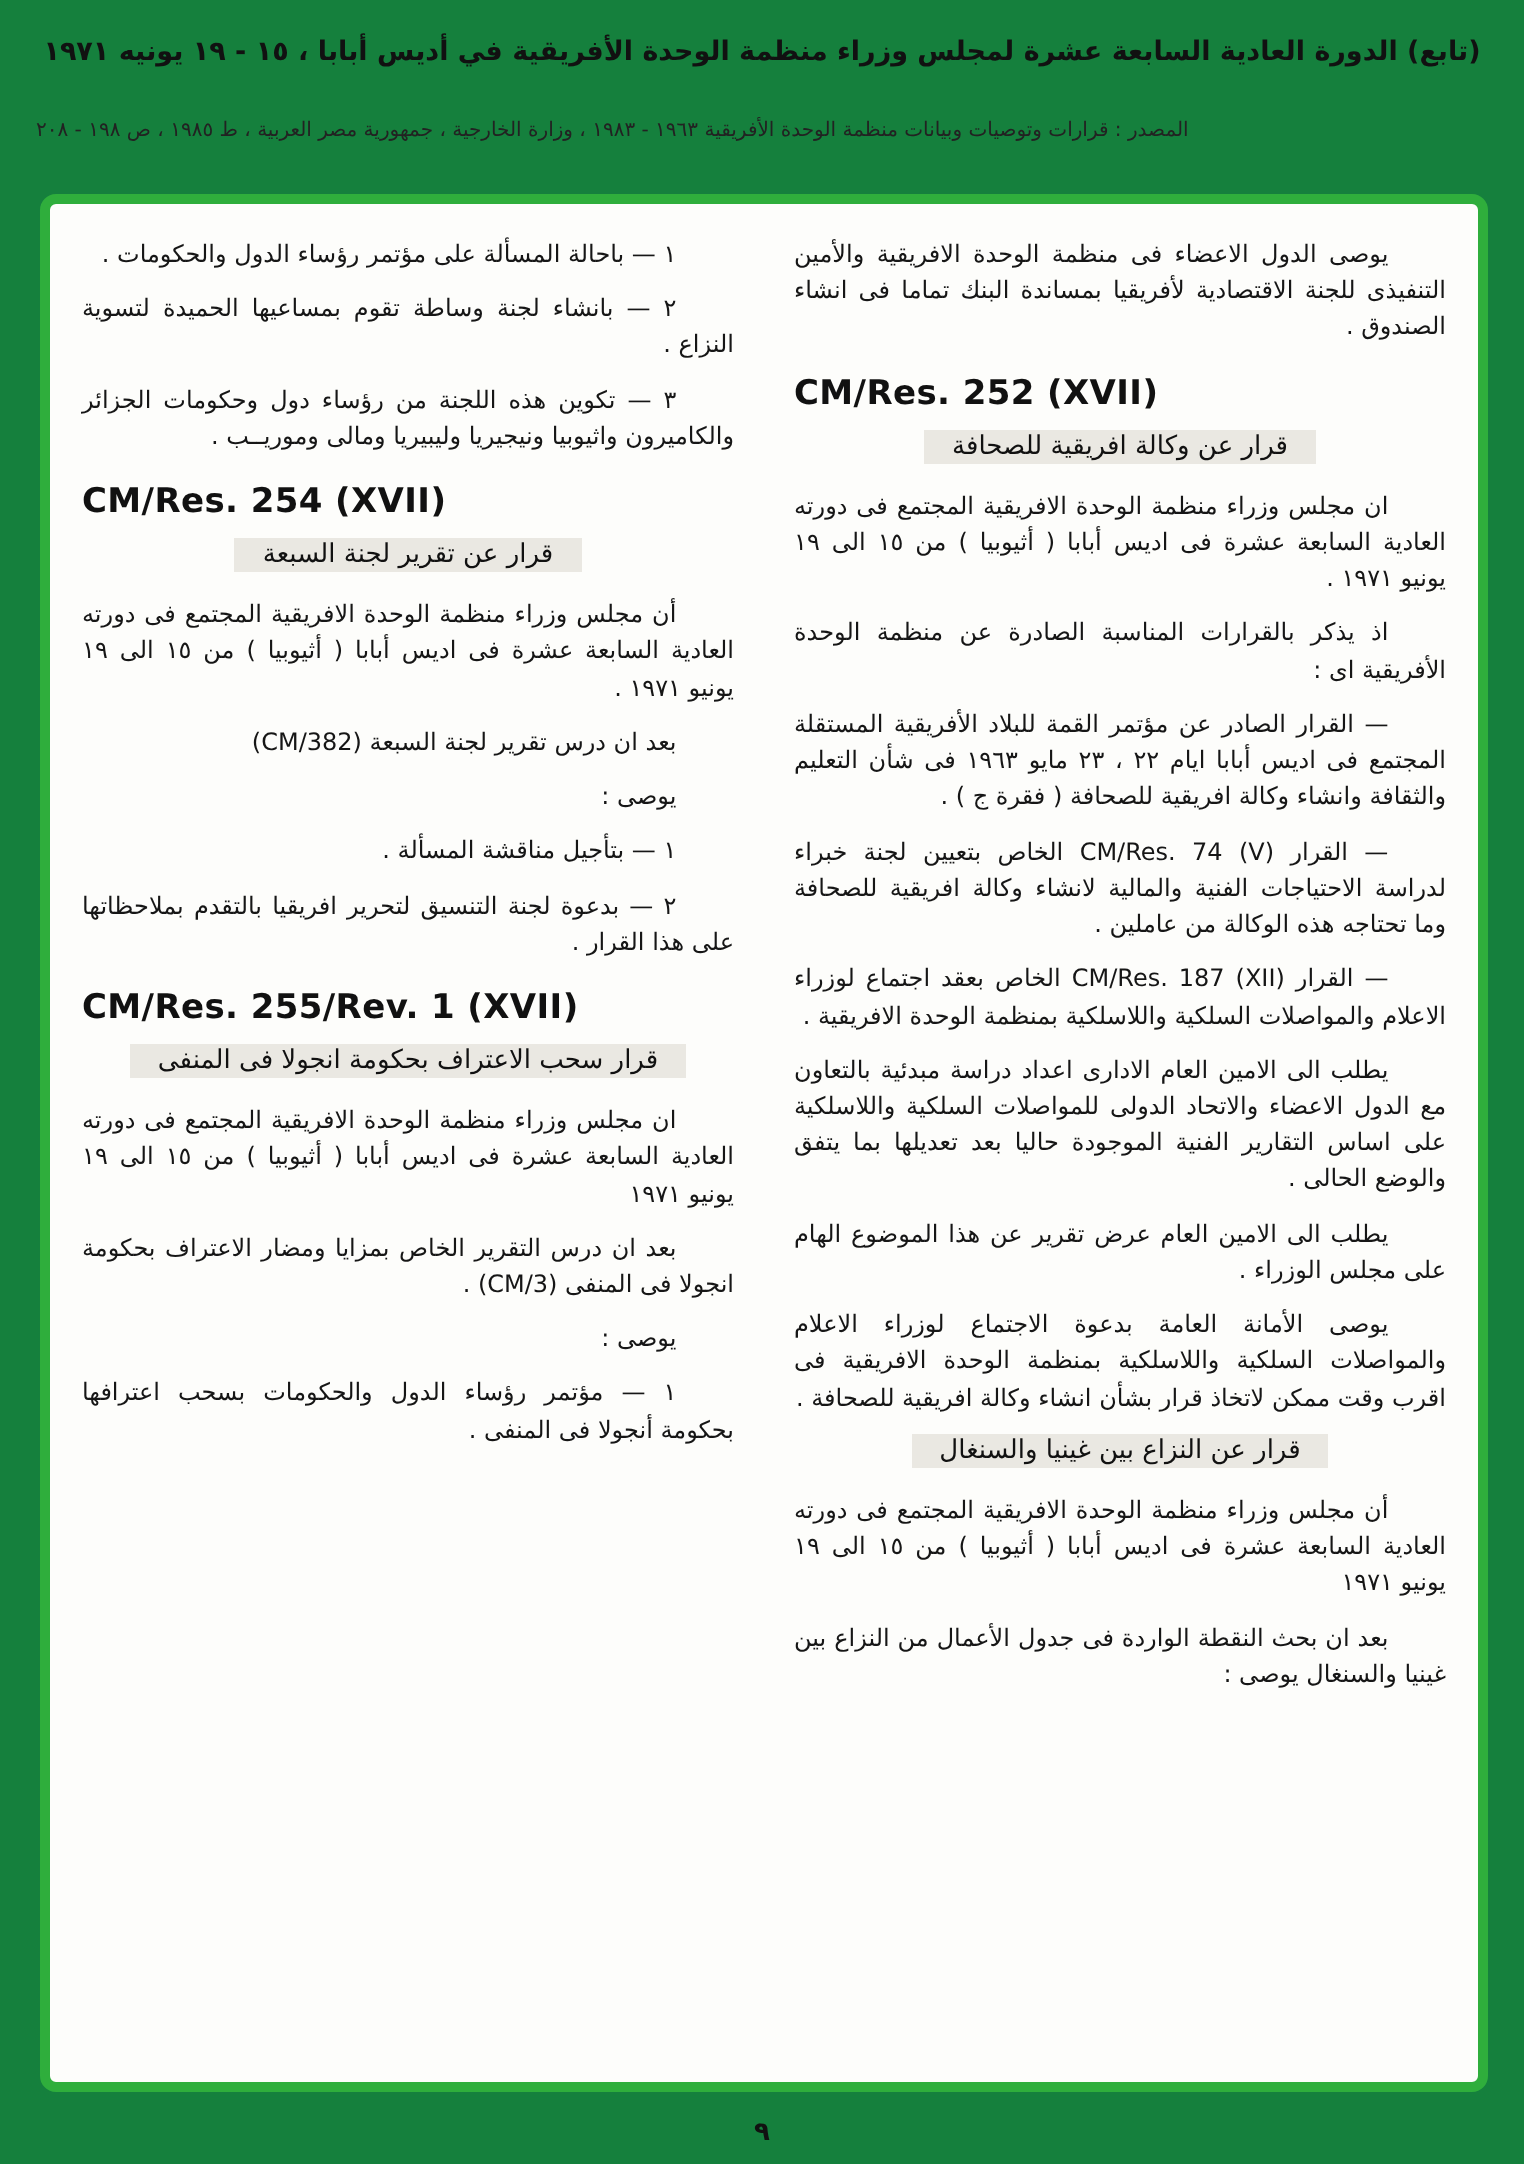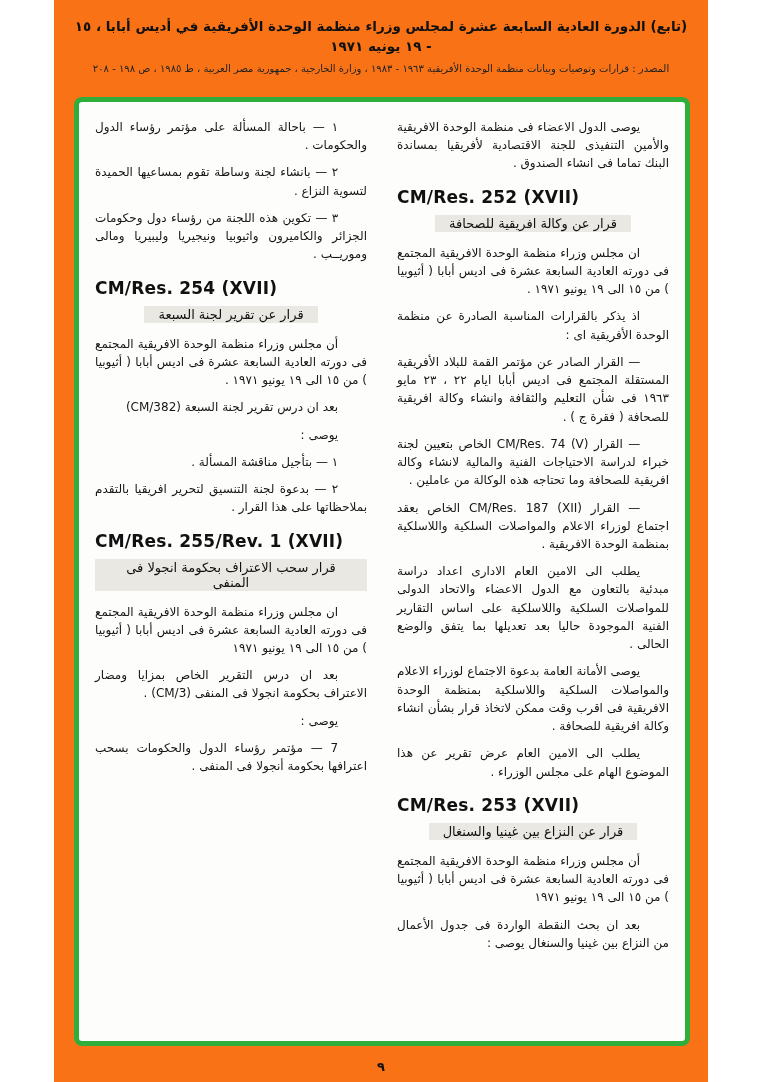--- a/index.html
+++ b/index.html
@@ -1,40 +1,40 @@
 <!DOCTYPE html>
 <html lang="ar" dir="rtl"><head>
 <meta charset="utf-8">
 <style>
   html,body{margin:0;padding:0;background:#ffffff;}
   .page{
     position:relative;
-    width:654px;height:1082px;
+    width:762px;height:1082px;
     margin:0 auto;
-    background:#f97316;
+    background:#15803d;
     font-family:"DejaVu Sans",sans-serif;
     color:#1c1c1c;
     overflow:hidden;
     direction:rtl;
   }
   .header{
     padding:16px 18px 4px 18px;
     text-align:center;
   }
   .header-title{
     font-size:13.5px;
     font-weight:bold;
     line-height:1.5;
     color:#111;
   }
   .header-source{
-    margin-top:4px;
+    margin-top:22px;
     font-size:10px;
     color:#222;
-    text-align:center;
+    text-align:left;
     line-height:1.5;
   }
   .content-frame{
     position:absolute;
     left:20px;right:18px;
     top:97px;bottom:36px;
     border:5px solid #2fae3c;
     border-radius:8px;
     padding:16px 16px 10px 16px;
     box-sizing:border-box;
@@ -101,43 +101,42 @@
       <div class="col">
           <div class="para">يوصى الدول الاعضاء فى منظمة الوحدة الافريقية والأمين التنفيذى للجنة الاقتصادية لأفريقيا بمساندة البنك تماما فى انشاء الصندوق .</div>
           <div class="res-code">CM/Res. 252 (XVII)</div>
           <div class="res-heading">قرار عن وكالة افريقية للصحافة</div>
           <div class="para">ان مجلس وزراء منظمة الوحدة الافريقية المجتمع فى دورته العادية السابعة عشرة فى اديس أبابا ( أثيوبيا ) من ١٥ الى ١٩ يونيو ١٩٧١ .</div>
           <div class="para">اذ يذكر بالقرارات المناسبة الصادرة عن منظمة الوحدة الأفريقية اى :</div>
           <div class="para">— القرار الصادر عن مؤتمر القمة للبلاد الأفريقية المستقلة المجتمع فى اديس أبابا ايام ٢٢ ، ٢٣ مايو ١٩٦٣ فى شأن التعليم والثقافة وانشاء وكالة افريقية للصحافة ( فقرة ج ) .</div>
           <div class="para">— القرار CM/Res. 74 (V) الخاص بتعيين لجنة خبراء لدراسة الاحتياجات الفنية والمالية لانشاء وكالة افريقية للصحافة وما تحتاجه هذه الوكالة من عاملين .</div>
           <div class="para">— القرار CM/Res. 187 (XII) الخاص بعقد اجتماع لوزراء الاعلام والمواصلات السلكية واللاسلكية بمنظمة الوحدة الافريقية .</div>
           <div class="para">يطلب الى الامين العام الادارى اعداد دراسة مبدئية بالتعاون مع الدول الاعضاء والاتحاد الدولى للمواصلات السلكية واللاسلكية على اساس التقارير الفنية الموجودة حاليا بعد تعديلها بما يتفق والوضع الحالى .</div>
+          <div class="para">يطلب الى الامين العام عرض تقرير عن هذا الموضوع الهام على مجلس الوزراء .</div>
           <div class="para">يوصى الأمانة العامة بدعوة الاجتماع لوزراء الاعلام والمواصلات السلكية واللاسلكية بمنظمة الوحدة الافريقية فى اقرب وقت ممكن لاتخاذ قرار بشأن انشاء وكالة افريقية للصحافة .</div>
-          <div class="para">يطلب الى الامين العام عرض تقرير عن هذا الموضوع الهام على مجلس الوزراء .</div>
-          <div class="res-code">CM/Res. 253 (XVII)</div>
           <div class="res-heading">قرار عن النزاع بين غينيا والسنغال</div>
           <div class="para">أن مجلس وزراء منظمة الوحدة الافريقية المجتمع فى دورته العادية السابعة عشرة فى اديس أبابا ( أثيوبيا ) من ١٥ الى ١٩ يونيو ١٩٧١</div>
           <div class="para">بعد ان بحث النقطة الواردة فى جدول الأعمال من النزاع بين غينيا والسنغال يوصى :</div>
         </div>
       <div class="col">
           <div class="para">١ — باحالة المسألة على مؤتمر رؤساء الدول والحكومات .</div>
           <div class="para">٢ — بانشاء لجنة وساطة تقوم بمساعيها الحميدة لتسوية النزاع .</div>
           <div class="para">٣ — تكوين هذه اللجنة من رؤساء دول وحكومات الجزائر والكاميرون واثيوبيا ونيجيريا وليبيريا ومالى وموريــب .</div>
           <div class="res-code">CM/Res. 254 (XVII)</div>
           <div class="res-heading">قرار عن تقرير لجنة السبعة</div>
           <div class="para">أن مجلس وزراء منظمة الوحدة الافريقية المجتمع فى دورته العادية السابعة عشرة فى اديس أبابا ( أثيوبيا ) من ١٥ الى ١٩ يونيو ١٩٧١ .</div>
           <div class="para">بعد ان درس تقرير لجنة السبعة (CM/382)</div>
           <div class="para">يوصى :</div>
           <div class="para">١ — بتأجيل مناقشة المسألة .</div>
           <div class="para">٢ — بدعوة لجنة التنسيق لتحرير افريقيا بالتقدم بملاحظاتها على هذا القرار .</div>
           <div class="res-code">CM/Res. 255/Rev. 1 (XVII)</div>
           <div class="res-heading">قرار سحب الاعتراف بحكومة انجولا فى المنفى</div>
           <div class="para">ان مجلس وزراء منظمة الوحدة الافريقية المجتمع فى دورته العادية السابعة عشرة فى اديس أبابا ( أثيوبيا ) من ١٥ الى ١٩ يونيو ١٩٧١</div>
           <div class="para">بعد ان درس التقرير الخاص بمزايا ومضار الاعتراف بحكومة انجولا فى المنفى (CM/3) .</div>
           <div class="para">يوصى :</div>
-          <div class="para">7 — مؤتمر رؤساء الدول والحكومات بسحب اعترافها بحكومة أنجولا فى المنفى .</div>
+          <div class="para">١ — مؤتمر رؤساء الدول والحكومات بسحب اعترافها بحكومة أنجولا فى المنفى .</div>
         </div>
     </div>
   </div>
 
   <div class="page-number">٩</div>
 
 </div>
 
 </body></html>

